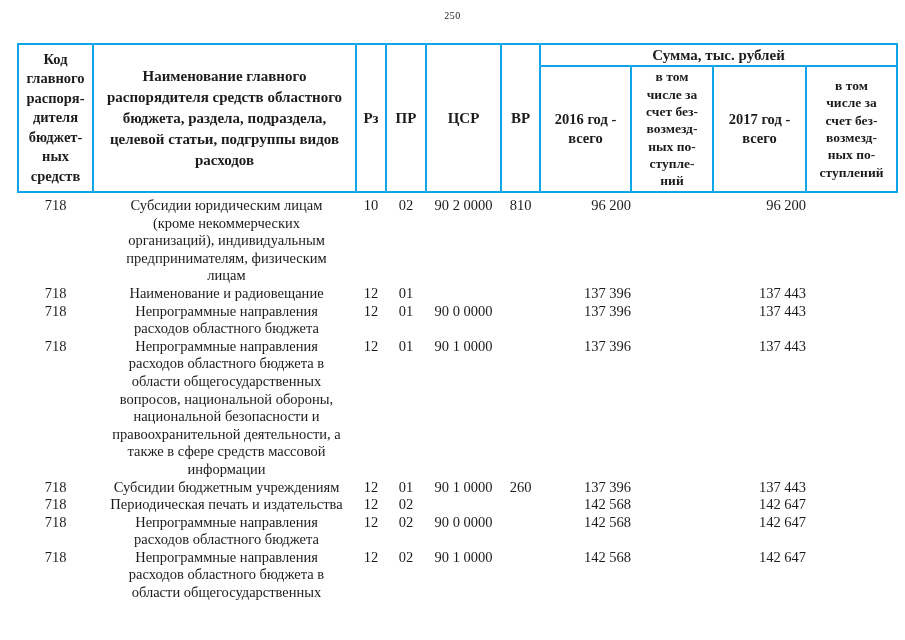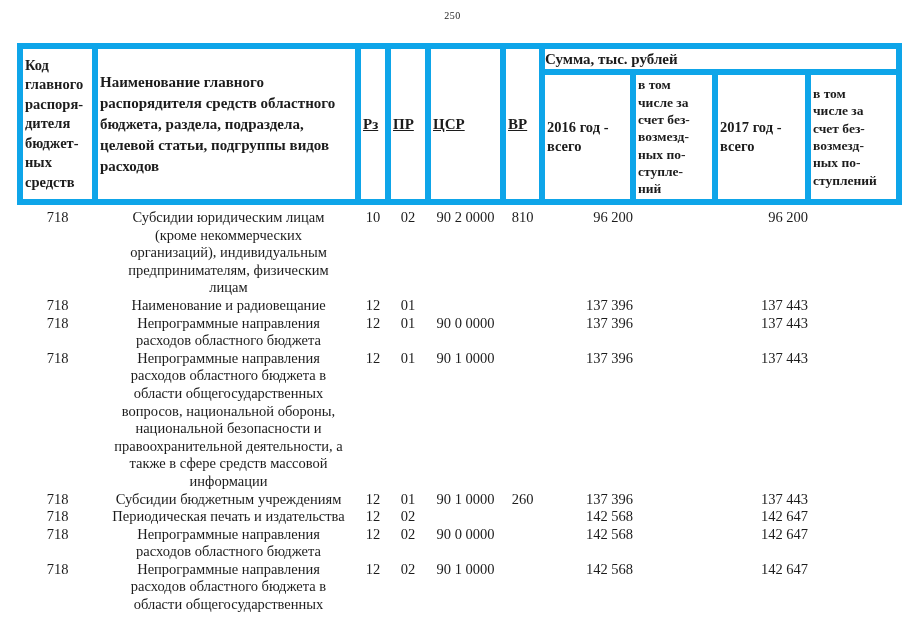--- a/index.html
+++ b/index.html
@@ -24,30 +24,30 @@
   }
   table.budget {
     position: absolute;
     left: 17px;
     top: 43px;
     width: 879px;
     border-collapse: collapse;
     table-layout: fixed;
   }
   thead th {
-    border: 6px solid #0ea5e9;
+    border: 2px solid #0ea5e9;
     font-weight: bold;
-    text-align: left;
+    text-align: center;
     vertical-align: middle;
     padding: 1px 2px;
     white-space: pre-line;
   }
   th.h-code   { font-size: 14.5px; line-height: 19.5px; }
   th.h-name   { font-size: 15px;   line-height: 21px; }
-  th.h-small  { font-size: 15px; text-decoration: underline; }
+  th.h-small  { font-size: 15px; }
   th.h-sum    { font-size: 15px; height: 20px; line-height: 18px; padding: 0; }
   th.h-year   { font-size: 14.5px; line-height: 19px; height: 122px; }
   th.h-incl   { font-size: 13.5px; line-height: 17.3px; }
   tbody td {
     border: none;
     font-size: 14.5px;
     line-height: 17.6px;
     vertical-align: top;
     padding: 0;
   }

